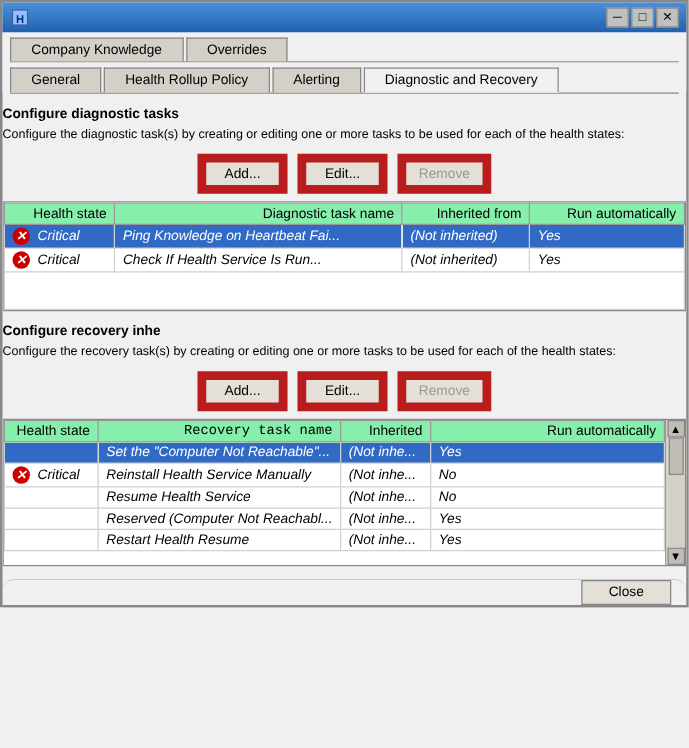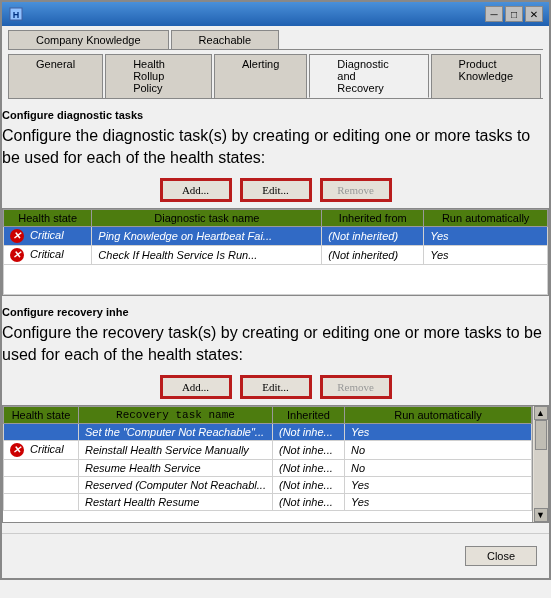--- a/index.html
+++ b/index.html
@@ -50,21 +50,21 @@
       display: flex;
       align-items: center;
       justify-content: center;
     }
     .tabs-row1, .tabs-row2 {
       display: flex;
       padding: 4px 6px 0 6px;
       background: #f0f0f0;
     }
     .tab {
-      padding: 3px 27px;
+      padding: 3px 16px;
       background: #d4d0c8;
       border: 1px solid #888;
       border-bottom: none;
       cursor: pointer;
       margin-right: 2px;
       font-size: 11px;
       color: #000;
     }
     .tab.active {
       background: #f0f0f0;
@@ -78,60 +78,59 @@
     }
     .content {
       padding: 10px 0;
     }
     .section-title {
       font-weight: bold;
       font-size: 11px;
       margin-bottom: 4px;
     }
     .section-desc {
-      font-size: 16px;
+      font-size: 10px;
       color: #000;
       margin-bottom: 8px;
       line-height: 1.4;
     }
     .btn-row {
       display: flex;
       justify-content: center;
       gap: 8px;
       margin-bottom: 6px;
     }
     .btn {
       min-width: 72px;
       padding: 3px 10px;
       background: #e4e0d8;
-      border: 3px solid #b91c1c;
+      border: 7px solid #b91c1c;
       font-size: 11px;
       cursor: pointer;
-      font-family: Liberation Serif, serif;
     }
     .btn:disabled, .btn.disabled {
       color: #999;
       cursor: default;
     }
     .table-container {
       border: 1px solid #888;
       background: white;
       margin-bottom: 10px;
       overflow: hidden;
     }
     .table {
       width: 100%;
       border-collapse: collapse;
       font-size: 11px;
     }
     .table th {
-      background: #4d7c0f;
+      background: #86efac;
       border: 1px solid #999;
       padding: 2px 6px;
-      text-align: center;
+      text-align: right;
       font-weight: normal;
     }
     .table td {
       border: 1px solid #d0d0d0;
       padding: 2px 6px;
       white-space: nowrap;
       overflow: hidden;
       font-style: italic;
     }
     .table tr.selected td {
@@ -146,24 +145,25 @@
       display: inline-flex;
       align-items: center;
       justify-content: center;
       color: white;
       font-size: 10px;
       font-weight: bold;
       vertical-align: middle;
       margin-right: 3px;
     }
     .footer {
-      padding: 12px 12px;
+      padding: 0 12px;
       display: flex;
       justify-content: flex-end;
       border-top: 1px solid #ccc;
+      border-radius: 10px;
     }
     .close-btn {
       min-width: 72px;
       padding: 3px 10px;
       background: #e4e0d8;
       border: 1px solid #888;
       font-size: 11px;
       cursor: pointer;
     }
   </style>
@@ -181,30 +181,29 @@
     </div>
     <div class="title-controls">
       <button class="title-btn">─</button>
       <button class="title-btn">□</button>
       <button class="title-btn">✕</button>
     </div>
   </div>
 
   <div class="tabs-row1">
     <div class="tab">Company Knowledge</div>
-    <div class="tab">Reachable</div>
+    <div class="tab">Overrides</div>
   </div>
   <div class="tab-divider"></div>
 
   <div class="tabs-row2">
     <div class="tab">General</div>
     <div class="tab">Health Rollup Policy</div>
     <div class="tab">Alerting</div>
     <div class="tab active">Diagnostic and Recovery</div>
-    <div class="tab">Product Knowledge</div>
   </div>
   <div style="border-bottom: 1px solid #888; margin: 0 6px;"></div>
 
   <div class="content">
 
     <div>
       <div class="section-title">Configure diagnostic tasks</div>
       <div class="section-desc">Configure the diagnostic task(s) by creating or editing one or more tasks to be used for each of the health states:</div>
 
       <div class="btn-row">

